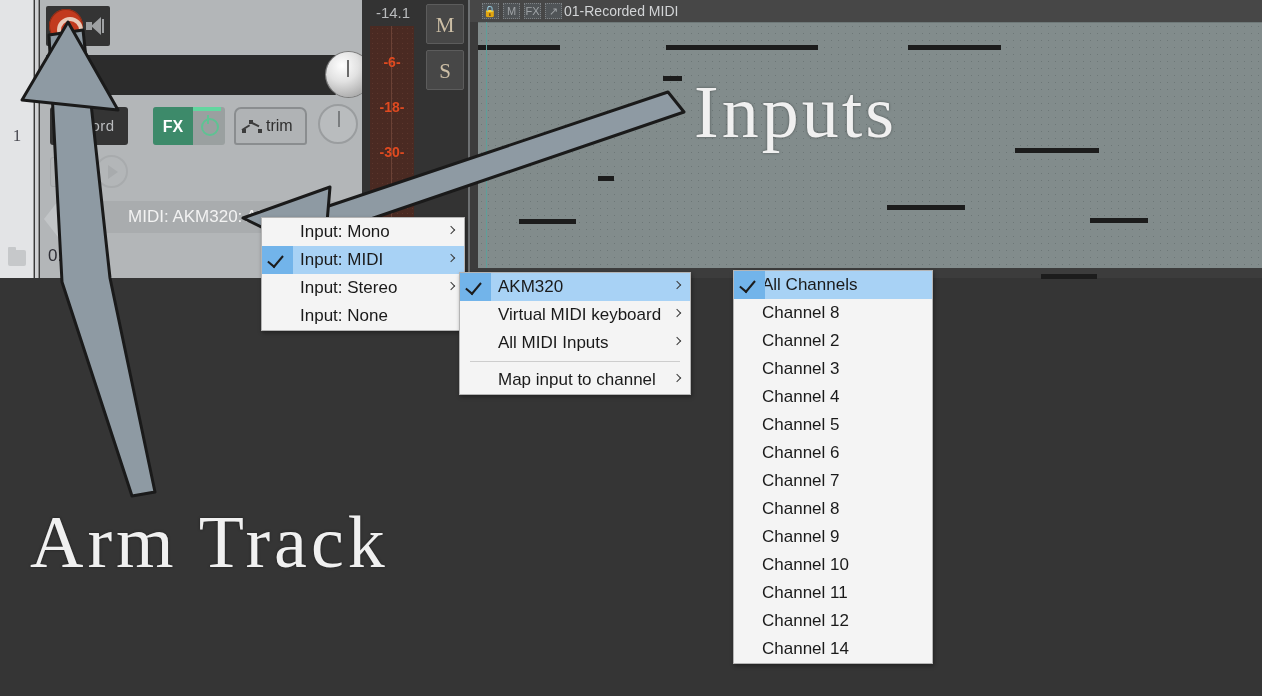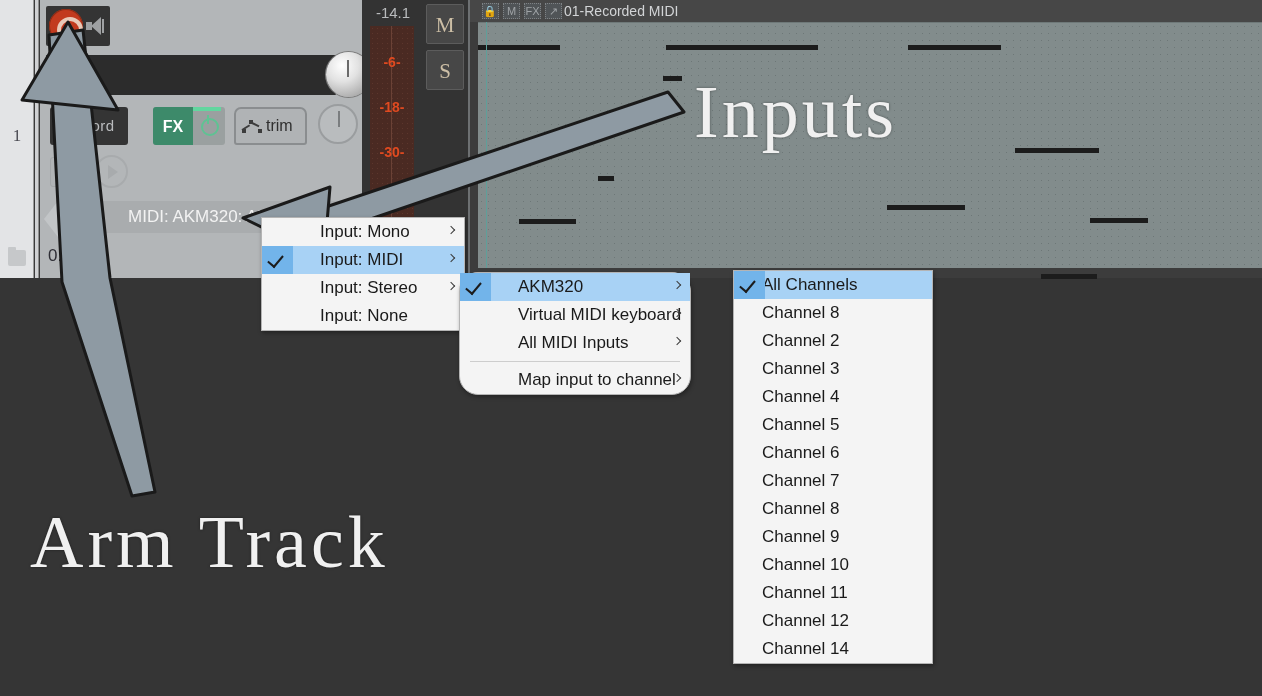--- a/index.html
+++ b/index.html
@@ -266,21 +266,21 @@
   
   .menu {
     position: absolute;
     background: #f4f4f4;
     border: 1px solid #b4b4b4;
     box-shadow: 1px 2px 4px rgba(0,0,0,0.35);
     font-size: 17px; color: #1a1a1a;
   }
   .menu-item {
     position: relative; height: 28px; line-height: 28px;
-    padding-left: 58px; padding-right: 28px;
+    padding-left: 38px; padding-right: 28px;
     white-space: nowrap;
   }
   .menu-item.sel { background: #a8d2f5; }
   .menu-item .gutter {
     position: absolute; left: 0; top: 0; width: 31px; height: 28px;
   }
   .menu-item.sel .gutter { background: #72b4ea; }
   .menu-item .chk {
     position: absolute; left: 9px; top: 6px; width: 9px; height: 15px;
     border-right: 2px solid #1c1c1c; border-bottom: 2px solid #1c1c1c;
@@ -289,21 +289,21 @@
   .menu-item .arrow {
     position: absolute; right: 10px; top: 9px; width: 6px; height: 6px;
     border-right: 1.6px solid #3a3a3a; border-top: 1.6px solid #3a3a3a;
     transform: rotate(45deg);
   }
   .menu-sep {
     height: 1px; margin: 4px 10px 4px 10px; background: #cdcdcd;
   }
 
   #menu-input { left: 261px; top: 217px; width: 204px; }
-  #menu-device { left: 459px; top: 272px; width: 232px; border-radius: 19px; }
+  #menu-device { left: 459px; top: 272px; width: 232px; }
   #menu-channel { left: 733px; top: 270px; width: 200px; }
   #menu-channel .menu-item { padding-left: 28px; }
 
   
   .anno-text {
     position: absolute; color: #f0f0f0;
     font-family: "Liberation Serif", serif;
     letter-spacing: 4px;
     text-shadow: 0 0 3px rgba(0,0,0,0.4);
   }

